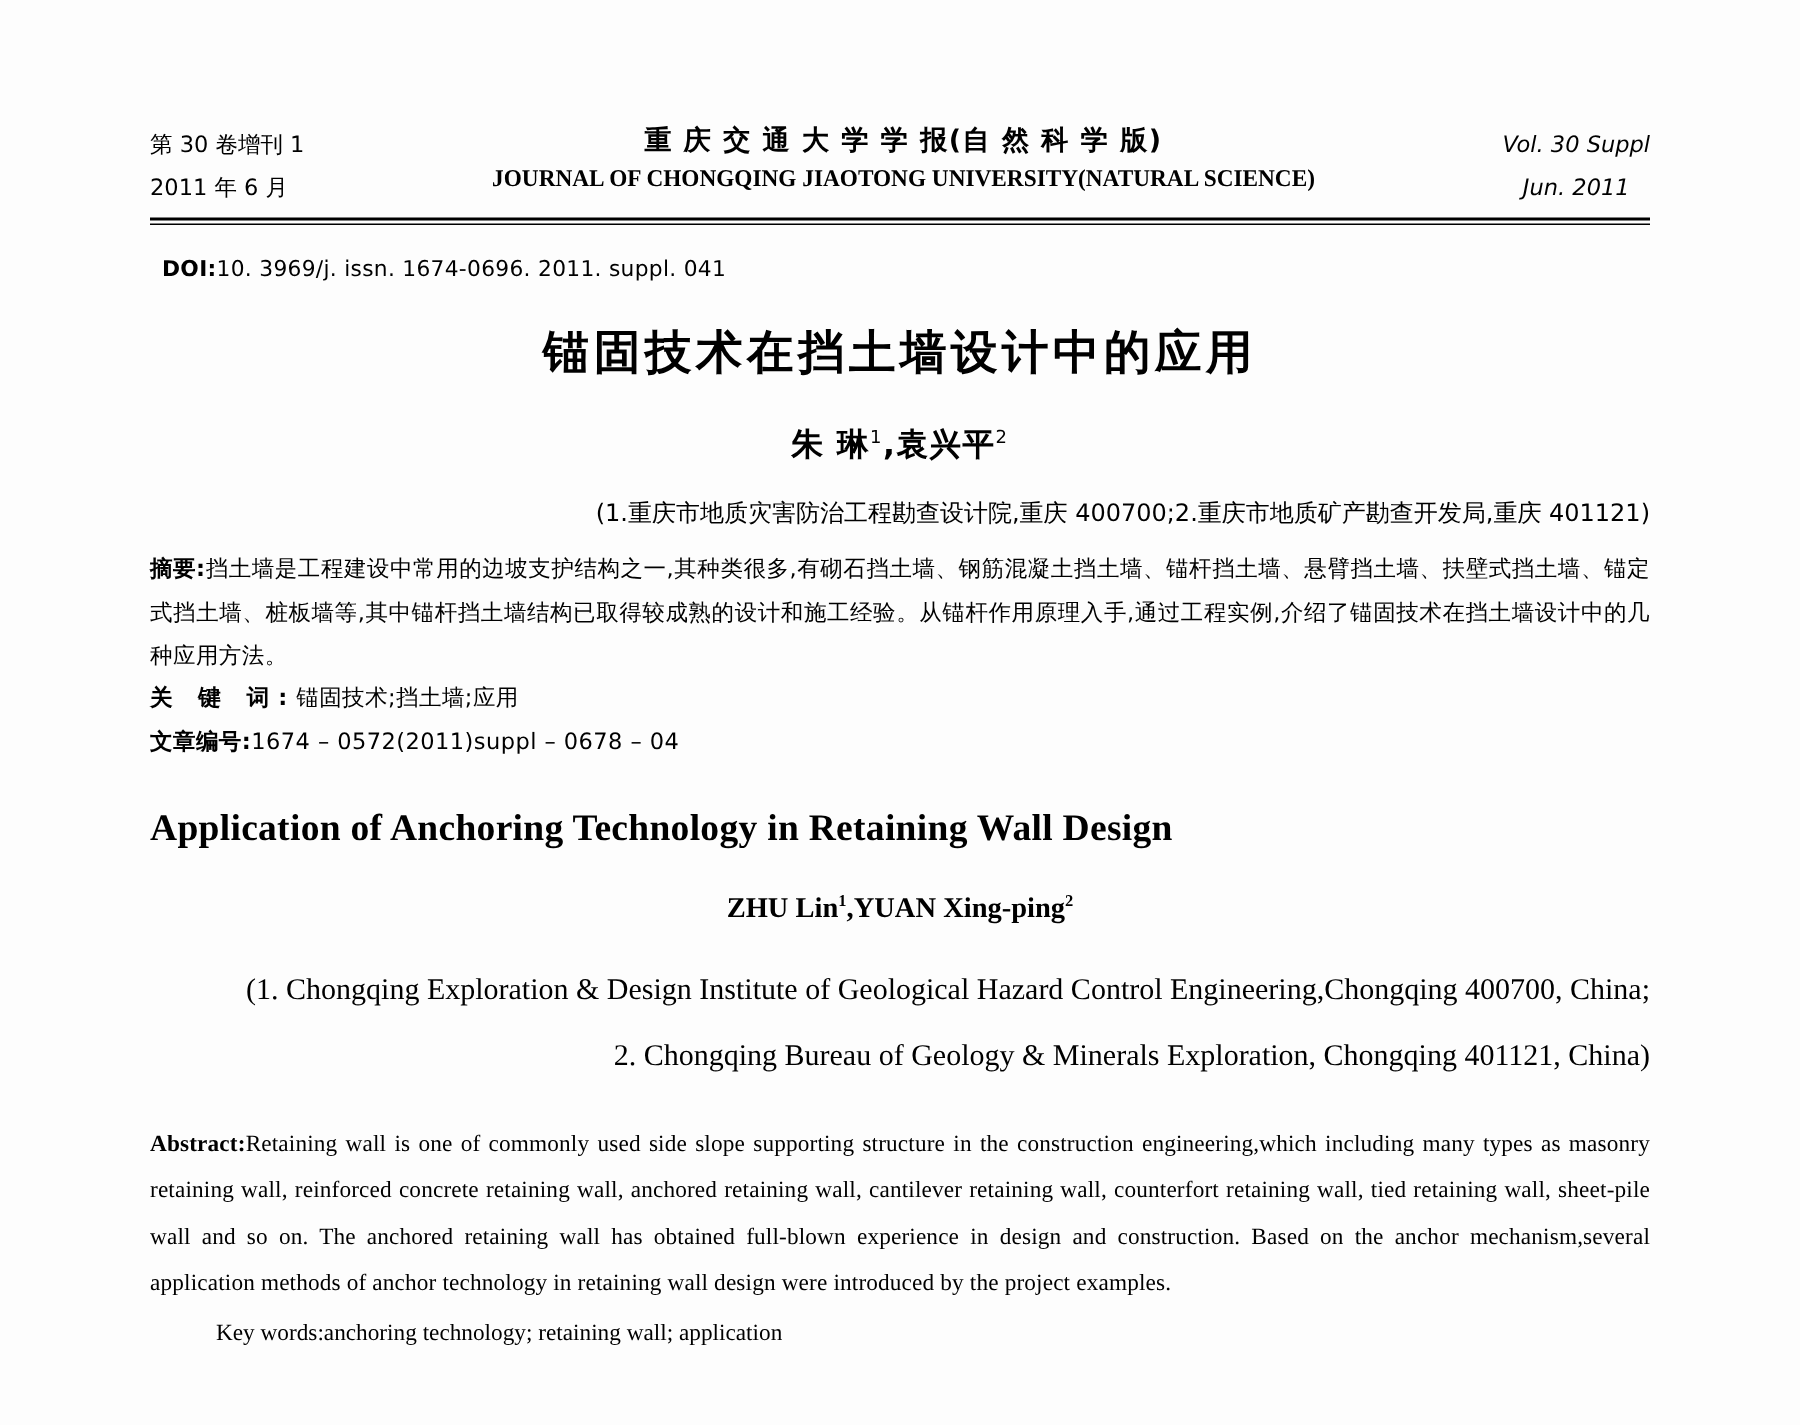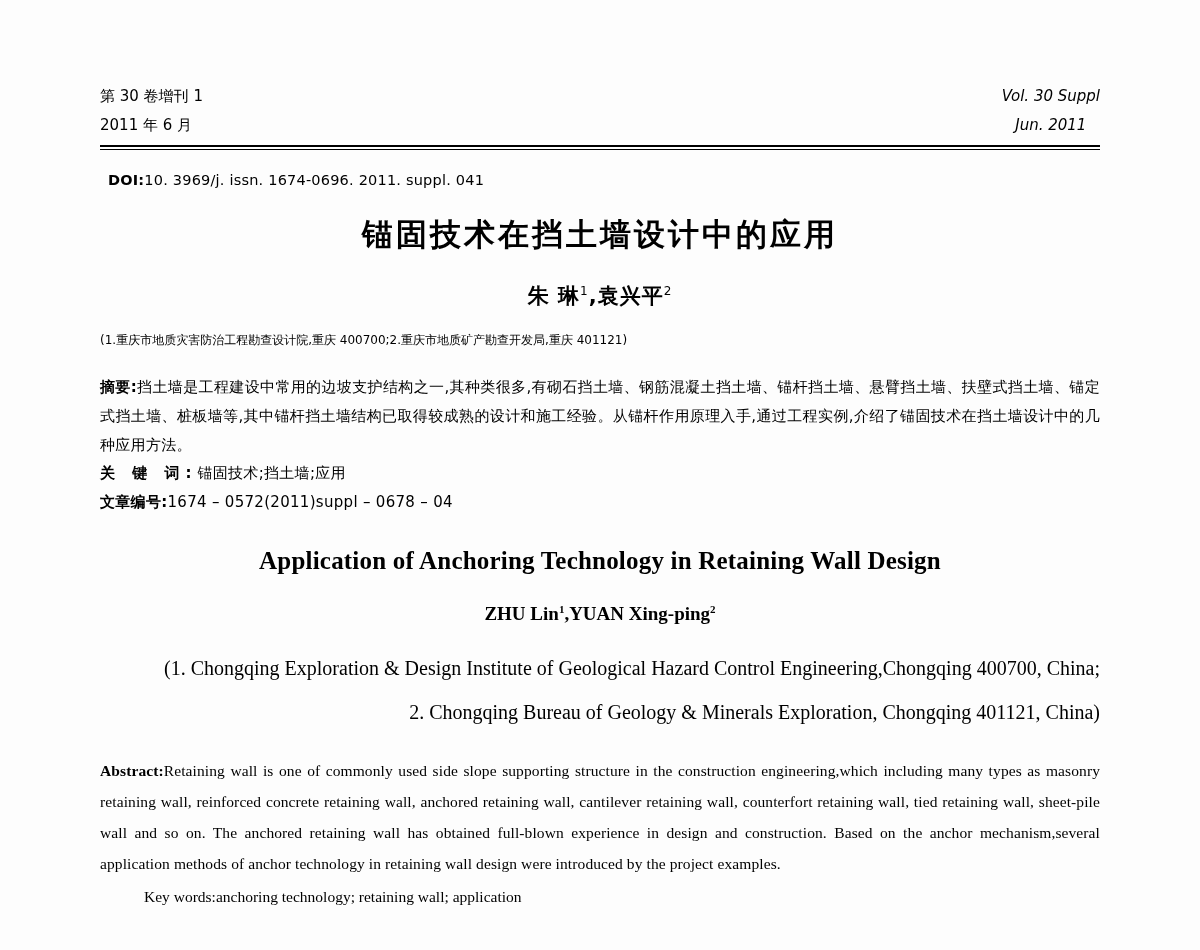--- a/index.html
+++ b/index.html
@@ -95,24 +95,24 @@
   .authors-cn {
     text-align: center;
     font-family: "DejaVu Sans", sans-serif;
     font-size: 21px;
     font-weight: bold;
     letter-spacing: 1px;
     margin-bottom: 22px;
   }
   .authors-cn sup { font-size: 12px; font-weight: normal; vertical-align: super; }
   .affil-cn {
-    text-align: left;
-    font-family: "DejaVu Sans", sans-serif;
-    font-size: 12px;
-    margin-bottom: 24px;
+    text-align: right;
+    font-family: "DejaVu Sans", sans-serif;
+    font-size: 16px;
+    margin-bottom: 12px;
   }
 
   
   .abs-cn {
     font-family: "DejaVu Sans", sans-serif;
     font-size: 15px;
     line-height: 1.92;
     text-align: justify;
     letter-spacing: 0.3px;
   }
@@ -132,21 +132,21 @@
     margin-bottom: 30px;
     letter-spacing: 0.3px;
   }
   .clc-row .lbl { font-weight: bold; }
   .clc-c1 { width: 270px; }
   .clc-c2 { width: 240px; }
   .clc-c3 { flex: 1; }
 
   
   .title-en {
-    text-align: center;
+    text-align: left;
     font-family: "Liberation Serif", serif;
     font-size: 25px;
     font-weight: bold;
     margin-bottom: 28px;
     letter-spacing: 0.2px;
   }
   .authors-en {
     text-align: center;
     font-family: "Liberation Serif", serif;
     font-size: 19px;
@@ -183,20 +183,24 @@
 <body>
 
 <div class="page">
   <div class="content">
 
     <div class="masthead">
       <div class="mast-left">
         <div>第 30 卷增刊 1</div>
         <div>2011 年 6 月</div>
       </div>
+      <div class="mast-center">
+        <div class="journal-cn">重 庆 交 通 大 学 学 报(自 然 科 学 版)</div>
+        <div class="journal-en">JOURNAL OF CHONGQING JIAOTONG UNIVERSITY(NATURAL SCIENCE)</div>
+      </div>
       <div class="mast-right">
         <div>Vol. 30   Suppl</div>
         <div>Jun. 2011</div>
       </div>
     </div>
     <div class="rule-double"></div>
 
     <div class="doi">
       <b>DOI:</b><span>10. 3969/j. issn. 1674-0696. 2011. suppl. 041</span>
     </div>

